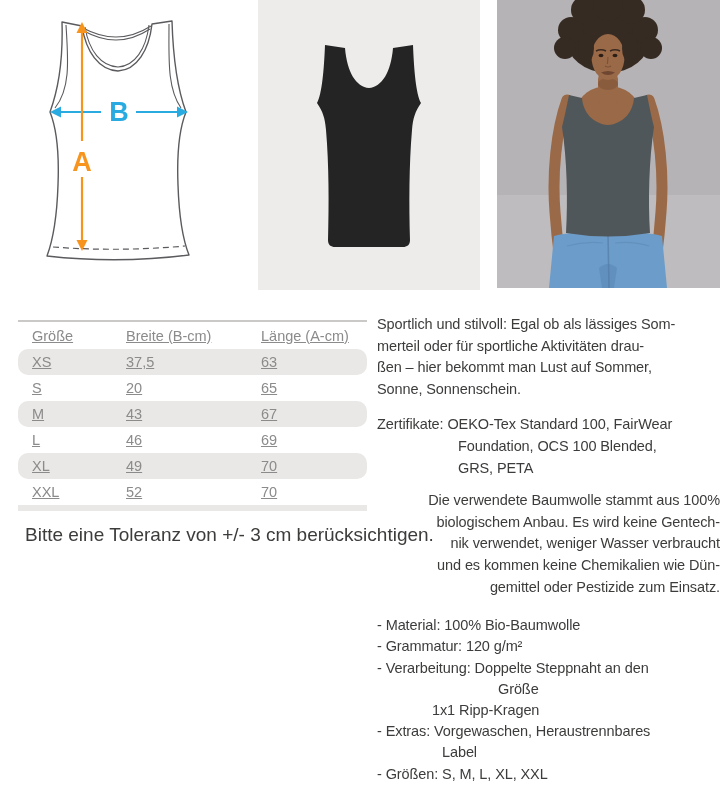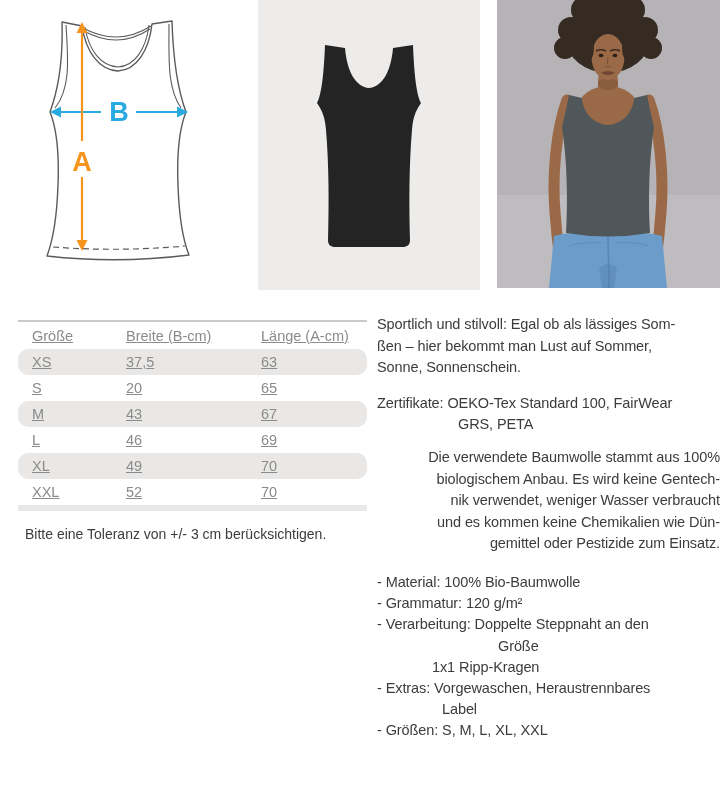--- a/index.html
+++ b/index.html
@@ -35,21 +35,21 @@
   .t-row{display:grid;grid-template-columns:108px 135px 1fr;align-items:center;height:26px;background:#fff;text-decoration:underline;}
   .t-row.head{height:27px;}
   .t-row.alt{background:var(--table-alt,#E9E8E6);border-radius:10px;}
   .t-cell{white-space:nowrap;}
   .t-cell.first{padding-left:14px;}
   .t-foot{height:6px;background:var(--table-alt,#E9E8E6);}
 
   
   #tolerance-note{
     position:absolute;left:25px;top:524px;
-    font-size:14px;line-height:21px;color:var(--body-text,#3C3C3B);white-space:nowrap;
+    font-size:19px;line-height:21px;color:var(--body-text,#3C3C3B);white-space:nowrap;
   }
   #description{
     position:absolute;left:377px;top:314px;width:343px;
     font-size:14.5px;line-height:21.6px;color:var(--body-text,#3C3C3B);
     letter-spacing:-0.1px;
   }
   #description .para{margin:0;}
   .p-intro{margin-bottom:14px !important;}
   .p-certs{margin-bottom:11px !important;}
   .p-cotton{margin-bottom:17px !important;text-align:right;}
@@ -204,25 +204,27 @@
       <div class="t-cell">70</div>
     </div>
     <div class="t-foot"></div>
   </div>
 
   <div id="tolerance-note">Bitte eine Toleranz von +/- 3 cm berücksichtigen.</div>
 
   <div id="description">
     <div class="para p-intro">
       <div class="tl">Sportlich und stilvoll: Egal ob als lässiges Som-</div>
+      <div class="tl">merteil oder für sportliche Aktivitäten drau-</div>
       <div class="tl">ßen – hier bekommt man Lust auf Sommer,</div>
       <div class="tl">Sonne, Sonnenschein.</div>
     </div>
     <div class="para p-certs">
       <div class="tl">Zertifikate: OEKO-Tex Standard 100, FairWear</div>
+      <div class="tl ind81">Foundation, OCS 100 Blended,</div>
       <div class="tl ind81">GRS, PETA</div>
     </div>
     <div class="para p-cotton">
       <div class="tl">Die verwendete Baumwolle stammt aus 100%</div>
       <div class="tl">biologischem Anbau. Es wird keine Gentech-</div>
       <div class="tl">nik verwendet, weniger Wasser verbraucht</div>
       <div class="tl">und es kommen keine Chemikalien wie Dün-</div>
       <div class="tl">gemittel oder Pestizide zum Einsatz.</div>
     </div>
     <div class="para">

